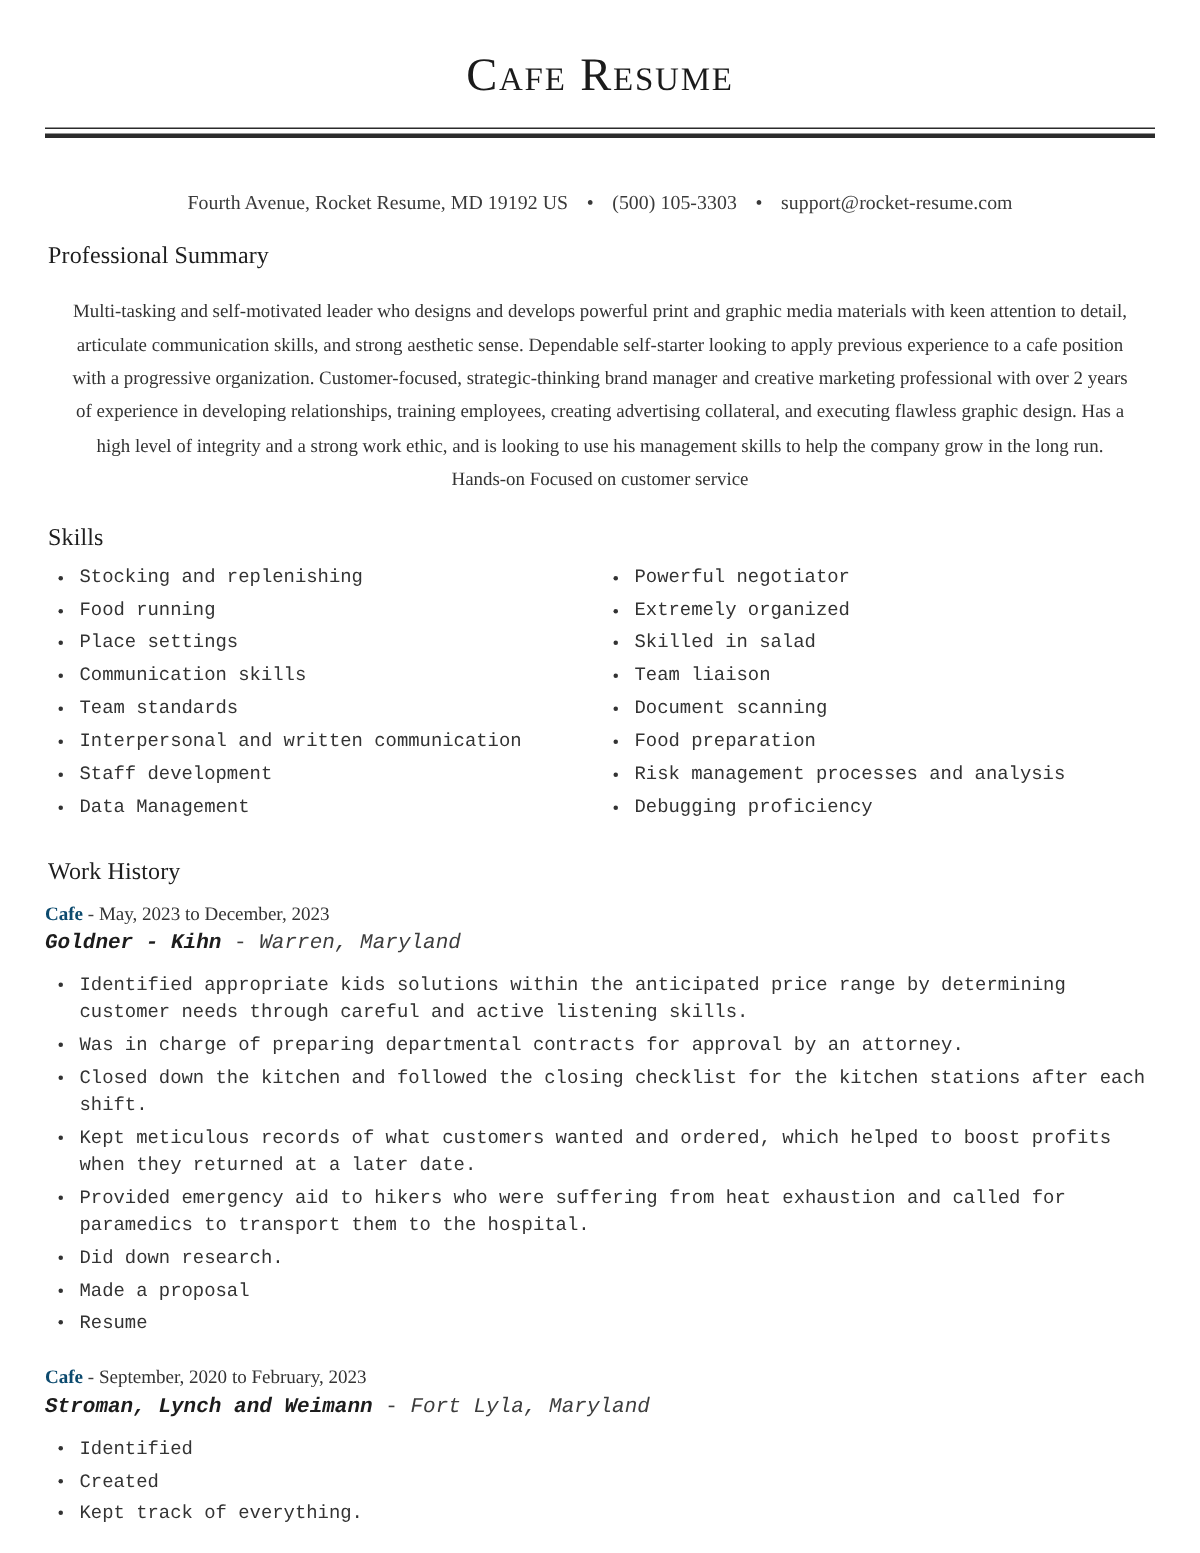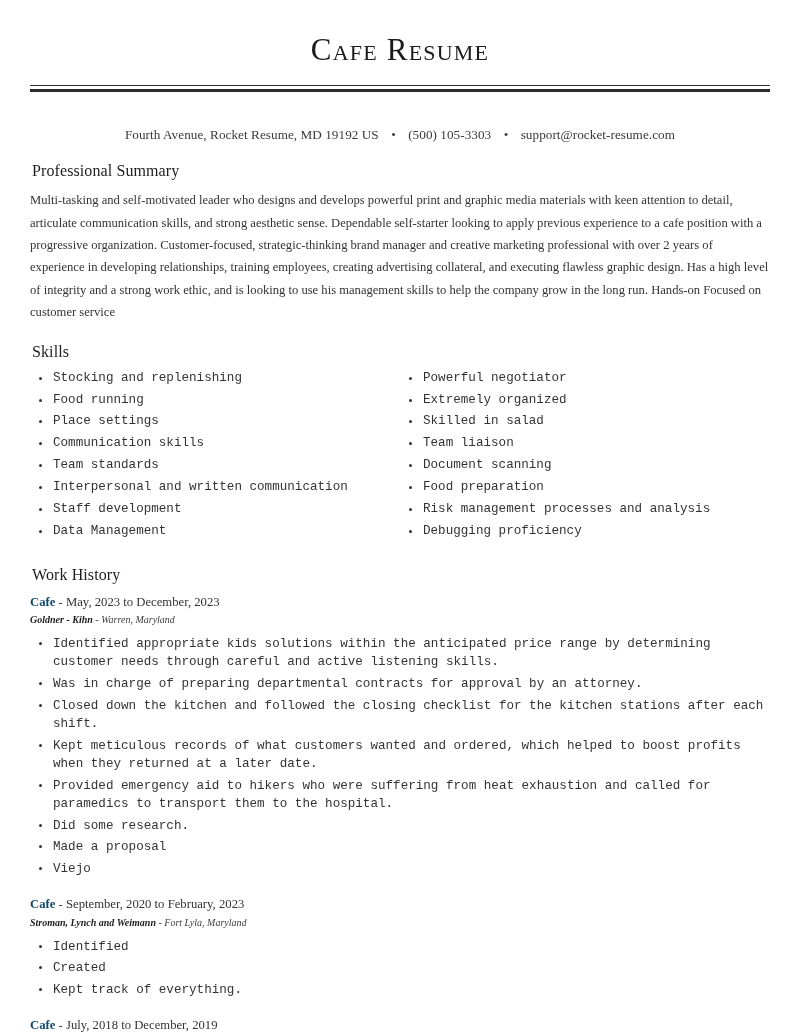--- a/index.html
+++ b/index.html
@@ -72,22 +72,22 @@
     color: #1e1e1e;
     letter-spacing: .1px;
     margin: 0 0 9px 2px;
   }
 
   
   .summary {
     font-size: 12.6px;
     line-height: 1.78;
     color: #333333;
-    text-align: left;
-    margin: 0;
+    text-align: center;
+    margin: 16px;
   }
 
   
   .skills-wrap {
     display: flex;
     margin-top: 2px;
   }
   .skills-col {
     width: 50%;
     box-sizing: border-box;
@@ -124,24 +124,25 @@
   .job-line1 {
     font-size: 12.7px;
     color: #333333;
     line-height: 1.55;
   }
   .job-line1 .role {
     font-weight: bold;
     color: #0c4a6e;
   }
   .job-line2 {
-    font-size: 10px;
+    font-size: 14px;
     line-height: 1.55;
     color: #3d3d3d;
     margin-bottom: 7px;
+    font-family: Liberation Mono, monospace;
   }
   .job-line2 .company {
     font-weight: bold;
     font-style: italic;
     color: #1d1d1d;
   }
   .job-line2 .location {
     font-style: italic;
     color: #3d3d3d;
   }
@@ -213,23 +214,23 @@
     <div id="jobs-container">
         <div class="job">
           <div class="job-line1"><span class="role">Cafe</span><span class="dash"> - </span><span>May, 2023 to December, 2023</span></div>
           <div class="job-line2"><span class="company">Goldner - Kihn</span><span class="dash"> - </span><span class="location">Warren, Maryland</span></div>
           <ul class="bullets">
             <li><span>Identified appropriate kids solutions within the anticipated price range by determining customer needs through careful and active listening skills.</span></li>
             <li><span>Was in charge of preparing departmental contracts for approval by an attorney.</span></li>
             <li><span>Closed down the kitchen and followed the closing checklist for the kitchen stations after each shift.</span></li>
             <li><span>Kept meticulous records of what customers wanted and ordered, which helped to boost profits when they returned at a later date.</span></li>
             <li><span>Provided emergency aid to hikers who were suffering from heat exhaustion and called for paramedics to transport them to the hospital.</span></li>
-            <li><span>Did some research.</span></li>
+            <li><span>Did down research.</span></li>
             <li><span>Made a proposal</span></li>
-            <li><span>Viejo</span></li>
+            <li><span>Resume</span></li>
           </ul>
         </div>
         <div class="job">
           <div class="job-line1"><span class="role">Cafe</span><span class="dash"> - </span><span>September, 2020 to February, 2023</span></div>
           <div class="job-line2"><span class="company">Stroman, Lynch and Weimann</span><span class="dash"> - </span><span class="location">Fort Lyla, Maryland</span></div>
           <ul class="bullets">
             <li><span>Identified</span></li>
             <li><span>Created</span></li>
             <li><span>Kept track of everything.</span></li>
           </ul>

